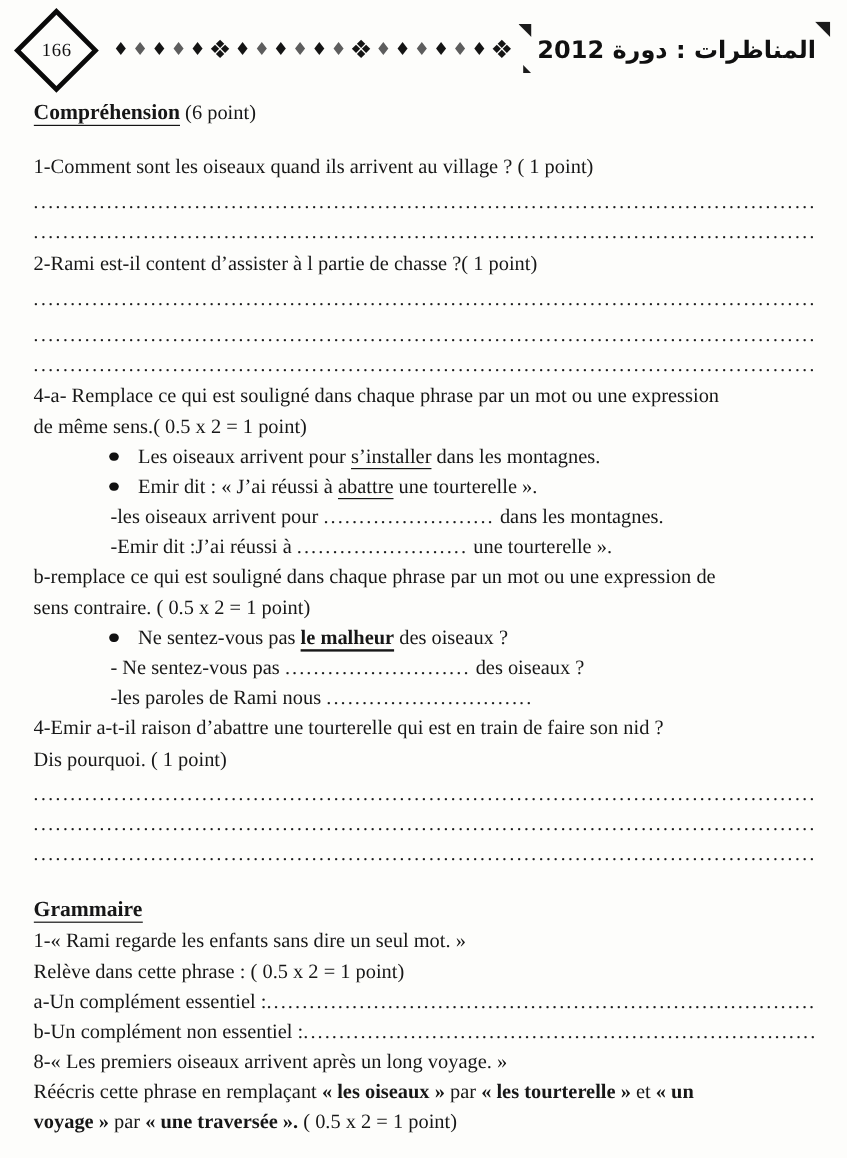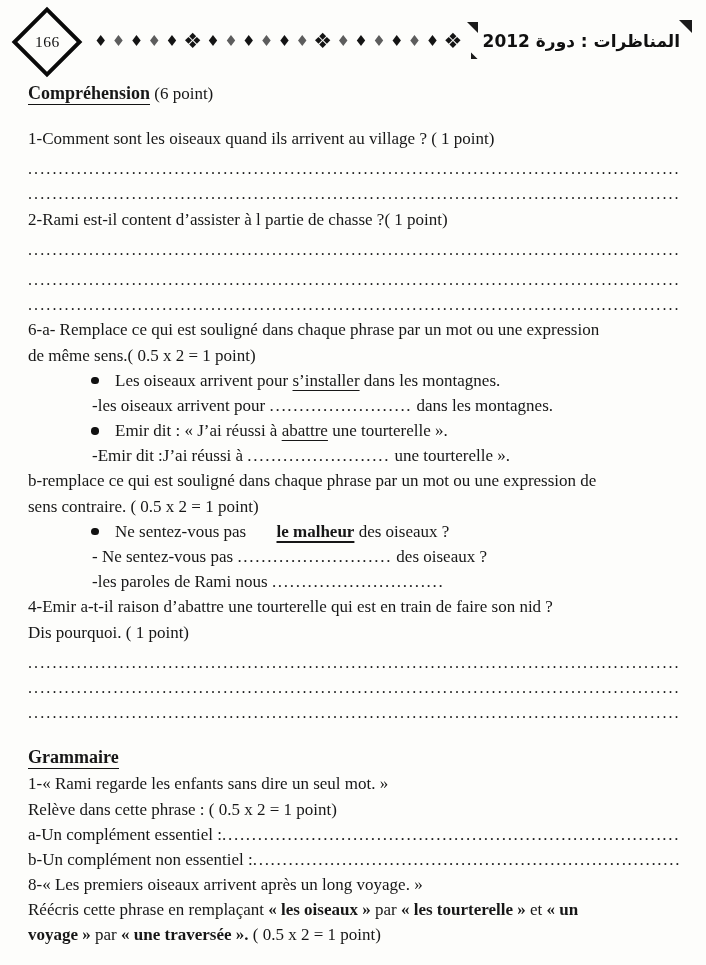--- a/index.html
+++ b/index.html
@@ -37,21 +37,21 @@
     font-family:"DejaVu Sans", sans-serif;
     white-space:nowrap;overflow:hidden;
   }
   .orn-dark{color:#141414;font-size:15px;}
   .orn-gray{color:#5d5d5d;font-size:15px;}
   .orn-cluster{font-size:21px;}
   .session{
     position:relative;flex:0 0 auto;
     margin:0 14px 8px 6px;padding:2px 6px 0 6px;
     font-family:"DejaVu Sans", sans-serif;
-    font-weight:bold;font-size:17px;color:#101010;
+    font-weight:bold;font-size:20px;color:#101010;
     direction:rtl;
   }
   .tri{position:absolute;width:13px;height:13px;background:#1b1b1b;}
   .tri-right{top:-9px;right:-6px;clip-path:polygon(0 0,100% 0,100% 100%);}
   .tri-left{top:-7px;left:-10px;width:11px;height:11px;clip-path:polygon(0 0,100% 0,0 100%);transform:rotate(90deg);}
   .tri-bottom{bottom:-8px;left:-6px;width:7px;height:7px;clip-path:polygon(0 0,0 100%,100% 100%);}
   
   .content{padding:4px 25px 0 28px;}
   .line{
     position:relative;
@@ -72,21 +72,21 @@
   }
   .idots{letter-spacing:1.7px;color:#1c1c1c;}
   .bullet-line{padding-left:87px;}
   .bullet-dot{
     position:absolute;left:63px;top:9px;
     width:7.5px;height:7.5px;border-radius:50%;background:#111;
   }
   .answer-line{padding-left:64px;}
   .b{font-weight:bold;}
   .u{text-decoration:underline;text-decoration-thickness:1.3px;text-underline-offset:3.5px;}
-  .bu{font-weight:bold;text-decoration:underline;text-decoration-thickness:1.5px;text-underline-offset:3.5px;margin-left:26px;}
+  .bu{font-weight:bold;text-decoration:underline;text-decoration-thickness:1.5px;text-underline-offset:3.5px;}
   .fill-line{display:flex;align-items:flex-end;}
   .fill-line .grow{flex:1 1 auto;overflow:hidden;white-space:nowrap;}
 </style>
 </head>
 <body>
 
 <div class="page">
 
   <div class="header">
     <div class="badge">
@@ -129,27 +129,27 @@
     <div class="line gap-sm">1-Comment sont les oiseaux quand ils arrivent au village ? ( 1 point)</div>
     <div class="line dotline gap">..........................................................................................................................................................</div>
     <div class="line dotline">..........................................................................................................................................................</div>
 
     <div class="line">2-Rami est-il content d’assister à l partie de chasse ?( 1 point)</div>
     <div class="line dotline gap">..........................................................................................................................................................</div>
 
     <div class="line dotline gap">..........................................................................................................................................................</div>
     <div class="line dotline">..........................................................................................................................................................</div>
 
-    <div class="line">6-a- Remplace ce qui est souligné dans chaque phrase par un mot ou une expression</div>
+    <div class="line">4-a- Remplace ce qui est souligné dans chaque phrase par un mot ou une expression</div>
     <div class="line">de même sens.( 0.5 x 2 = 1 point)</div>
 
     <div class="line bullet-line"><span class="bullet-dot"></span><span>Les oiseaux arrivent pour </span><span class="u">s’installer</span><span> dans les montagnes.</span></div>
+    <div class="line bullet-line"><span class="bullet-dot"></span><span>Emir dit : « J’ai réussi à </span><span class="u">abattre</span><span> une tourterelle ».</span></div>
+
     <div class="line answer-line"><span>-les oiseaux arrivent pour </span><span class="idots">........................</span><span> dans les montagnes.</span></div>
-
-    <div class="line bullet-line"><span class="bullet-dot"></span><span>Emir dit : « J’ai réussi à </span><span class="u">abattre</span><span> une tourterelle ».</span></div>
     <div class="line answer-line"><span>-Emir dit :J’ai réussi à </span><span class="idots">........................</span><span> une tourterelle ».</span></div>
 
     <div class="line">b-remplace ce qui est souligné dans chaque phrase par un mot ou une expression de</div>
     <div class="line">sens contraire. ( 0.5 x 2 = 1 point)</div>
 
     <div class="line bullet-line"><span class="bullet-dot"></span><span>Ne sentez-vous pas </span><span class="bu">le malheur</span><span> des oiseaux ?</span></div>
     <div class="line answer-line"><span>- Ne sentez-vous pas </span><span class="idots">..........................</span><span> des oiseaux ?</span></div>
 
     <div class="line answer-line"><span>-les paroles de Rami nous </span><span class="idots">.............................</span><span></span></div>
 

